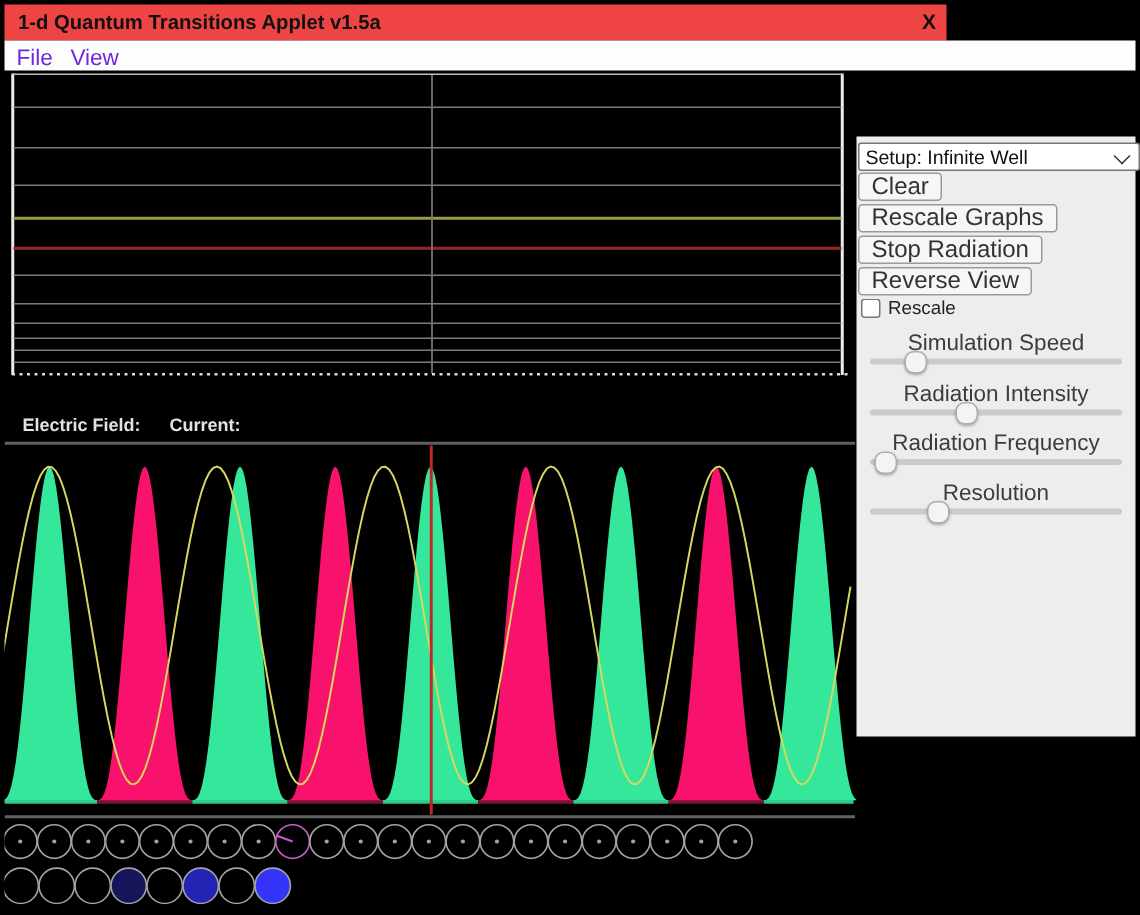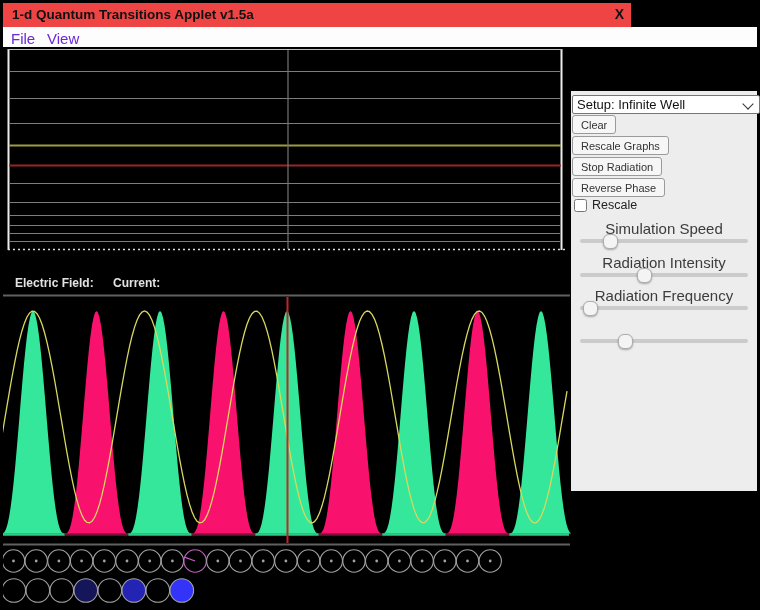--- a/index.html
+++ b/index.html
@@ -14,21 +14,21 @@
   #sim-svg{position:absolute;left:3px;top:47px;width:568px;height:556px;display:block;}
   .fieldlabel{position:absolute;font-size:12px;font-weight:bold;color:#e2e2e2;}
   #lbl-efield{left:15px;top:276px;} #lbl-current{left:113px;top:276px;}
   .panel{position:absolute;left:571px;top:47px;width:186px;height:400px;background:#ededed;margin-top:44px;}
   .selectbox{position:absolute;left:1px;top:4px;width:182px;height:17px;background:#fff;
      border:1px solid #767676;border-radius:2px;font-size:13px;color:#111;line-height:17px;
      padding-left:4px;cursor:default;}
   .chev{position:absolute;right:7px;top:4px;width:7px;height:7px;border-right:1.6px solid #333;
      border-bottom:1.6px solid #333;transform:rotate(45deg);}
   .pbtn{position:absolute;left:1px;height:19px;background:#f6f6f6;border:1px solid #9a9a9a;
-     border-radius:3px;font-family:"Liberation Sans",sans-serif;font-size:11px;color:#333;
+     border-radius:3px;font-family:"Liberation Sans",sans-serif;font-size:16px;color:#333;
      padding:0 8px;text-align:center;cursor:pointer;}
   #btn-0{top:24px;} #btn-1{top:45px;} #btn-2{top:66px;} #btn-3{top:87px;}
   .chkrow{position:absolute;left:3px;top:107px;display:flex;align-items:center;font-size:12.5px;color:#222;}
   .chkrow input{width:13px;height:13px;margin:0 5px 0 0;}
   .slabel{position:absolute;width:100%;text-align:center;font-size:15px;color:#3c3c3c;}
   .srow{position:absolute;left:9px;width:168px;height:16px;}
   input[type=range]{-webkit-appearance:none;appearance:none;width:168px;height:16px;
      background:transparent;margin:0;padding:0;}
   input[type=range]::-webkit-slider-runnable-track{height:4px;background:#cbcbcb;border-radius:2px;margin-top:0px;}
   input[type=range]::-webkit-slider-thumb{-webkit-appearance:none;appearance:none;width:15px;height:15px;
@@ -155,30 +155,31 @@
   <div class="fieldlabel" id="lbl-current">Current:</div>
 
   <div class="panel">
     <div class="selectbox">
       <span>Setup: Infinite Well</span>
       <span class="chev"></span>
     </div>
     <button class="pbtn" id="btn-0">Clear</button>
     <button class="pbtn" id="btn-1">Rescale Graphs</button>
     <button class="pbtn" id="btn-2">Stop Radiation</button>
-    <button class="pbtn" id="btn-3">Reverse Phase</button>
+    <button class="pbtn" id="btn-3">Reverse View</button>
     <label class="chkrow">
       <input type="checkbox" style="">
       <span>Rescale</span>
     </label>
 
     <div class="slabel" id="sl-0">Simulation Speed</div>
     <div class="srow" id="sr-0"><input type="range" min="0" max="100" value="15" style=""></div>
 
     <div class="slabel" id="sl-1">Radiation Intensity</div>
     <div class="srow" id="sr-1"><input type="range" min="0" max="100" value="37" style=""></div>
 
     <div class="slabel" id="sl-2">Radiation Frequency</div>
     <div class="srow" id="sr-2"><input type="range" min="0" max="100" value="2" style=""></div>
 
+    <div class="slabel" id="sl-3">Resolution</div>
     <div class="srow" id="sr-3"><input type="range" min="0" max="100" value="25" style=""></div>
   </div>
 </div>
 
 </body></html>

